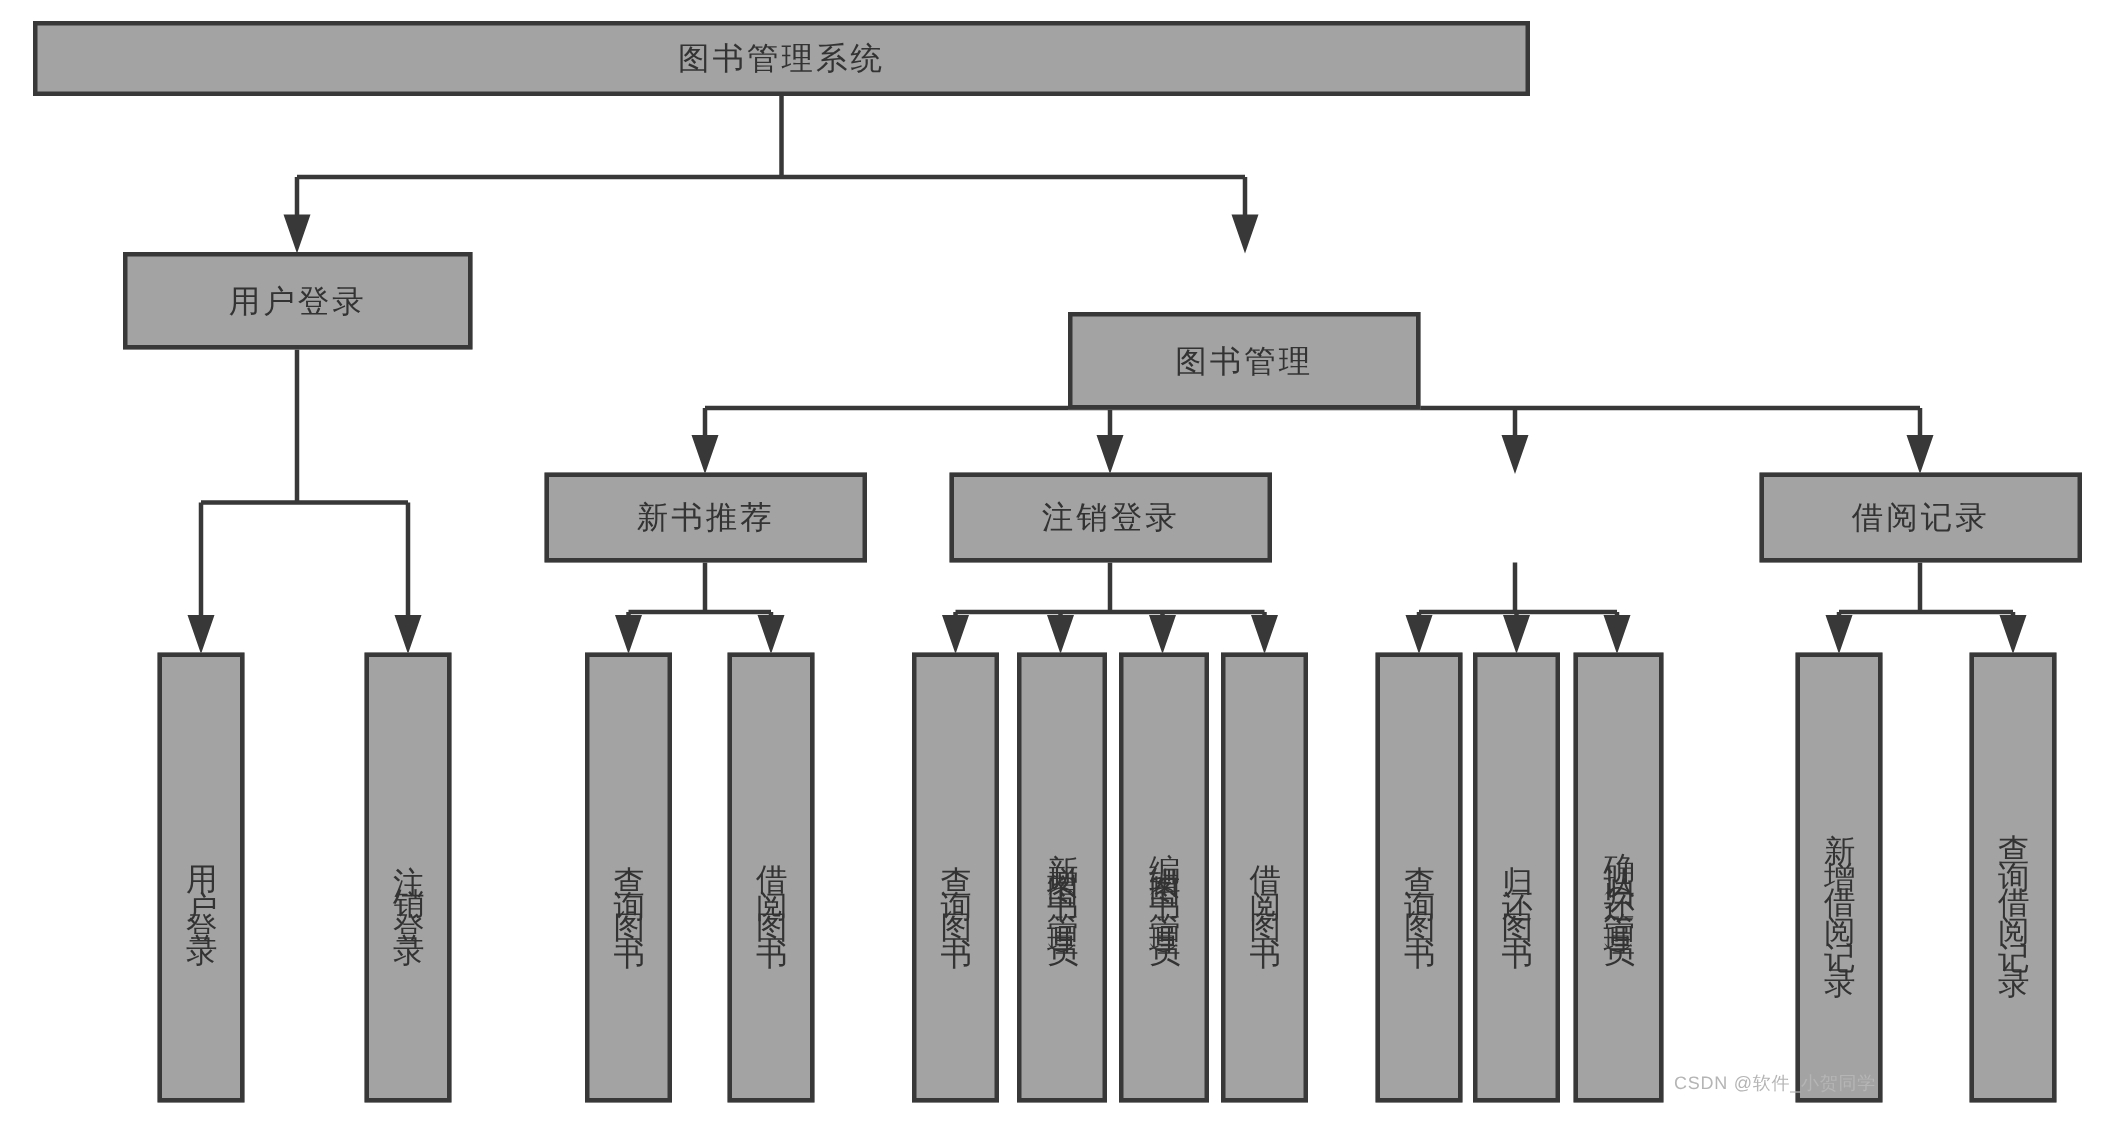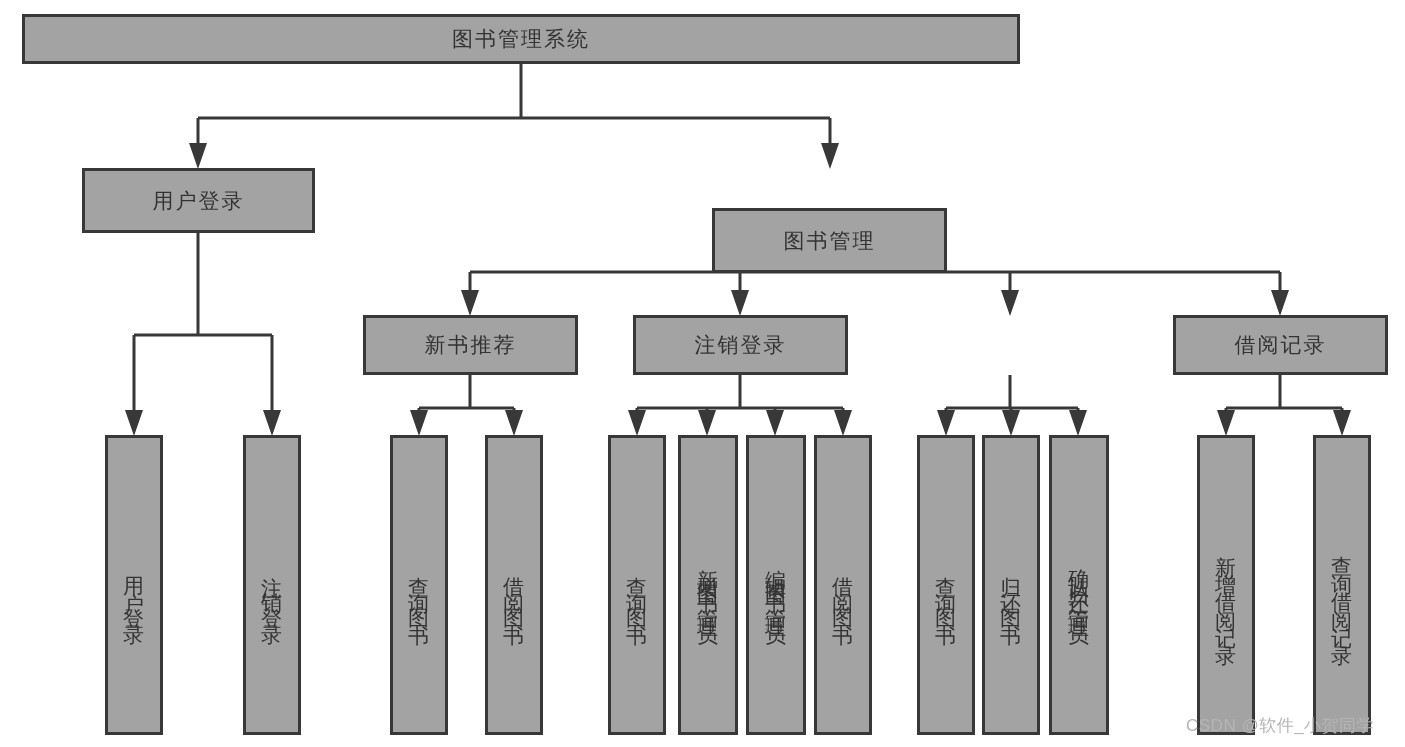--- a/index.html
+++ b/index.html
@@ -28,22 +28,22 @@
   .vnode .vtext{
     writing-mode:vertical-rl;
     text-orientation:mixed;
     font-size:21px;line-height:1;
     white-space:nowrap;
   }
   .ls4{letter-spacing:16px;margin-top:14px;}
   .ls6{letter-spacing:18px;margin-top:16px;}
   .ls9{letter-spacing:8px;margin-top:6px;}
   .watermark{
-    position:absolute;left:1186px;top:714px;
-    font-size:17px;color:var(--watermark);
+    position:absolute;left:1116px;top:714px;
+    font-size:12px;color:var(--watermark);
     letter-spacing:0.5px;white-space:nowrap;z-index:9;
   }
 </style>
 </head>
 <body>
 
 <div class="stage">
 
   <svg class="connector-layer" width="1405" height="747" viewBox="0 0 1405 747">
     <path fill="none" stroke="currentColor" stroke-width="3" d="

